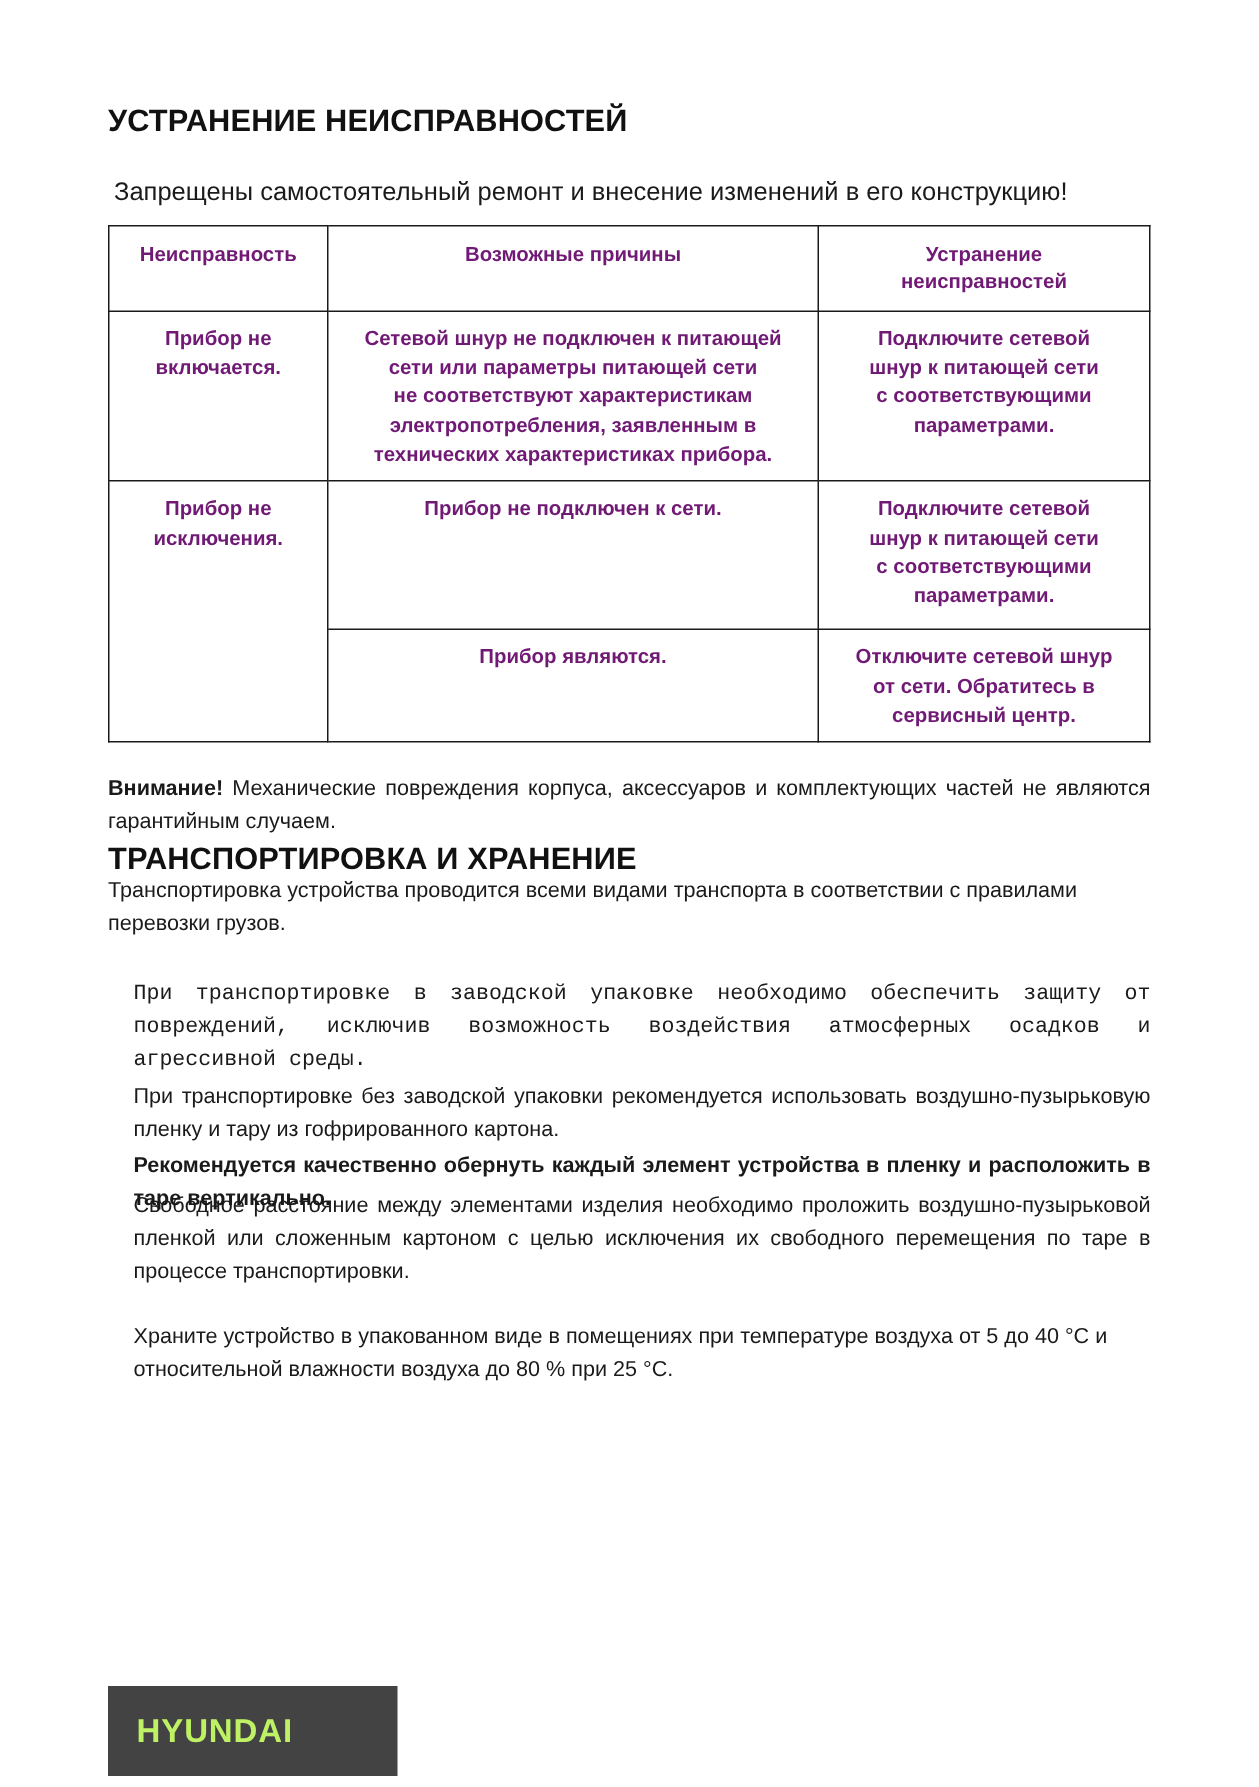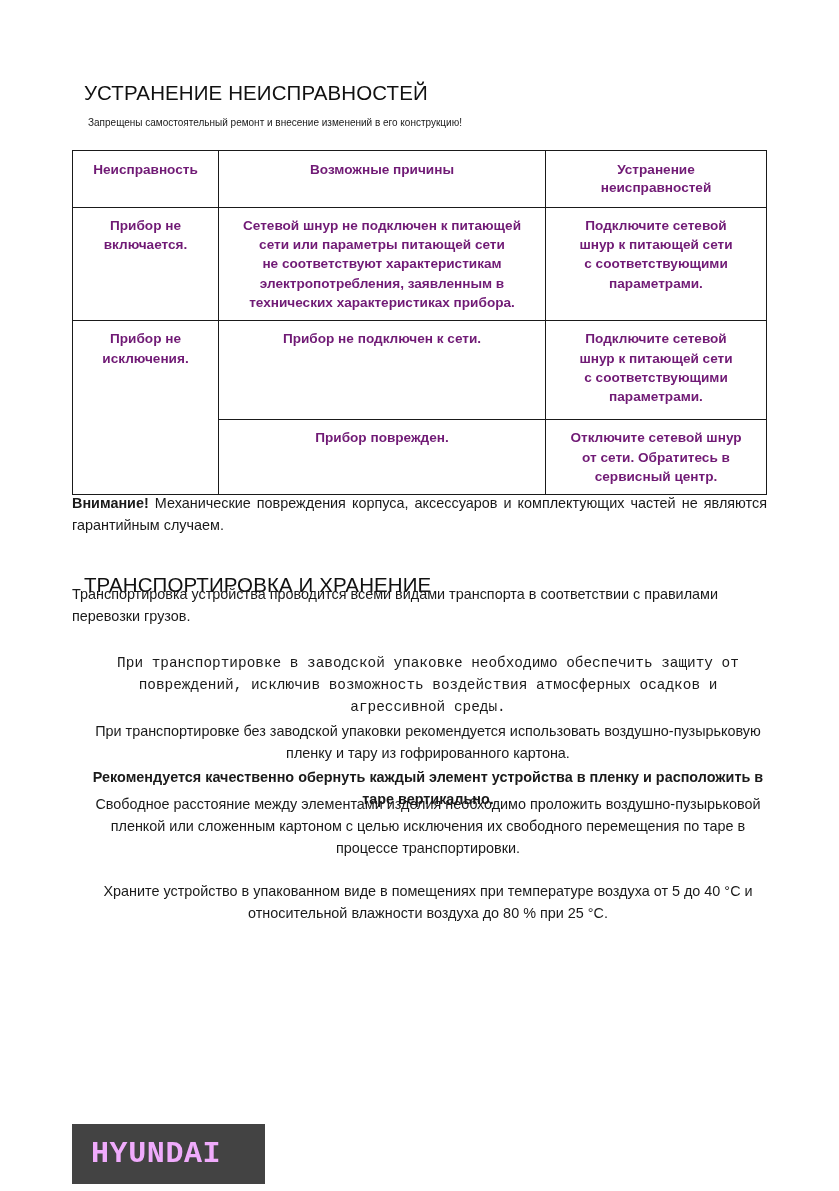--- a/index.html
+++ b/index.html
@@ -27,36 +27,36 @@
   .content {
     position: absolute;
     left: 72px;
     top: 0;
     width: 695px;
   }
 
   
   h1.section-title {
     font-size: 20.5px;
-    font-weight: normal;
+    font-weight: bold;
     letter-spacing: 0.1px;
-    margin: 12px;
+    margin: 0;
     color: #111111;
     line-height: 1.1;
   }
   #title-troubleshooting { position: absolute; left: 0; top: 70px; }
   #title-transport      { position: absolute; left: 0; top: 562px; }
 
   
   .intro-line {
     position: absolute;
-    left: 16px;
+    left: 4px;
     top: 116px;
     width: 695px;
-    font-size: 10px;
+    font-size: 17px;
     line-height: 1.45;
     color: #1a1a1a;
   }
 
   
   table.fault-table {
     position: absolute;
     left: 0;
     top: 150px;
     width: 694px;
@@ -87,21 +87,21 @@
   .col-w3 { width: 221px; }
   .cell-line { display: block; white-space: nowrap; }
   .row-h1 td { height: 93px; }
   .row-h2 td { height: 82px; }
   .row-h3 td { height: 50px; }
 
   
   .attention-block {
     position: absolute;
     left: 0;
-    top: 479px;
+    top: 502px;
     width: 695px;
     font-size: 14.4px;
     line-height: 1.52;
     text-align: justify;
     text-justify: inter-word;
     color: #1a1a1a;
   }
   .attention-block b { font-weight: bold; }
 
   .para {
@@ -112,21 +112,20 @@
     line-height: 1.52;
     color: #1a1a1a;
   }
   .para.justify {
     text-align: justify;
     text-justify: inter-word;
   }
   .para.indented {
     left: 17px;
     width: 678px;
-    text-align: center;
   }
   #p-transport-1 { top: 570px; }
   #p-transport-2 { top: 639px; font-family: Liberation Mono, monospace; }
   #p-transport-3 { top: 707px; }
   #p-transport-4 { top: 753px; font-weight: bold; }
   #p-transport-5 { top: 780px; }
   #p-transport-6 { top: 867px; }
 
   
   .logo-box {
@@ -134,24 +133,24 @@
     left: 72px;
     top: 1124px;
     width: 193px;
     height: 60px;
     background: #434343;
     display: flex;
     align-items: center;
     justify-content: flex-start;
   }
   .logo-text {
-    color: #f0abfc;
-    font-family: Liberation Mono, monospace;
-    font-weight: bold;
-    font-size: 30px;
+    color: #bef264;
+    font-family: Liberation Sans, sans-serif;
+    font-weight: bold;
+    font-size: 22px;
     letter-spacing: 0.6px;
     padding-left: 19px;
     line-height: 1;
   }
 </style>
 </head>
 <body>
 
 <div class="page">
   <div class="content">
@@ -206,21 +205,21 @@
           </td>
           <td>
             <span class="cell-line">Подключите сетевой</span>
             <span class="cell-line">шнур к питающей сети</span>
             <span class="cell-line">с соответствующими</span>
             <span class="cell-line">параметрами.</span>
           </td>
         </tr>
         <tr class="row-h3">
           <td>
-            <span class="cell-line">Прибор поврежден.</span>
+            <span class="cell-line">Прибор являются.</span>
           </td>
           <td>
             <span class="cell-line">Отключите сетевой шнур</span>
             <span class="cell-line">от сети. Обратитесь в</span>
             <span class="cell-line">сервисный центр.</span>
           </td>
         </tr>
       </tbody>
     </table>
 

